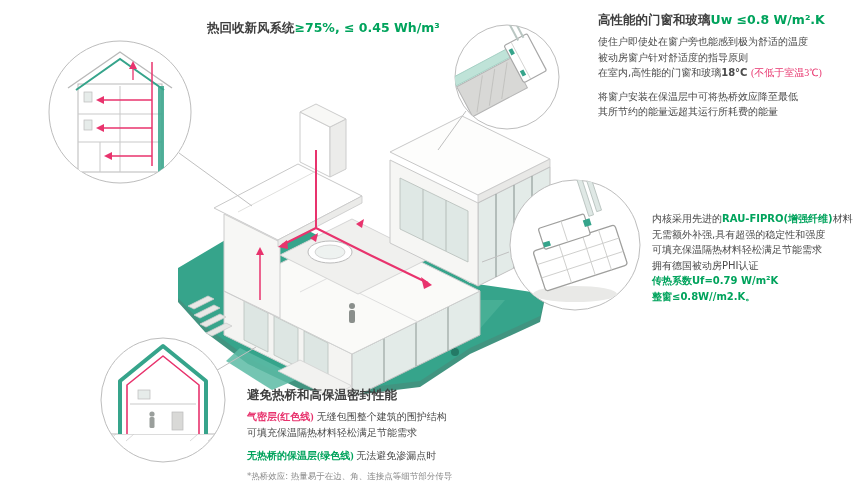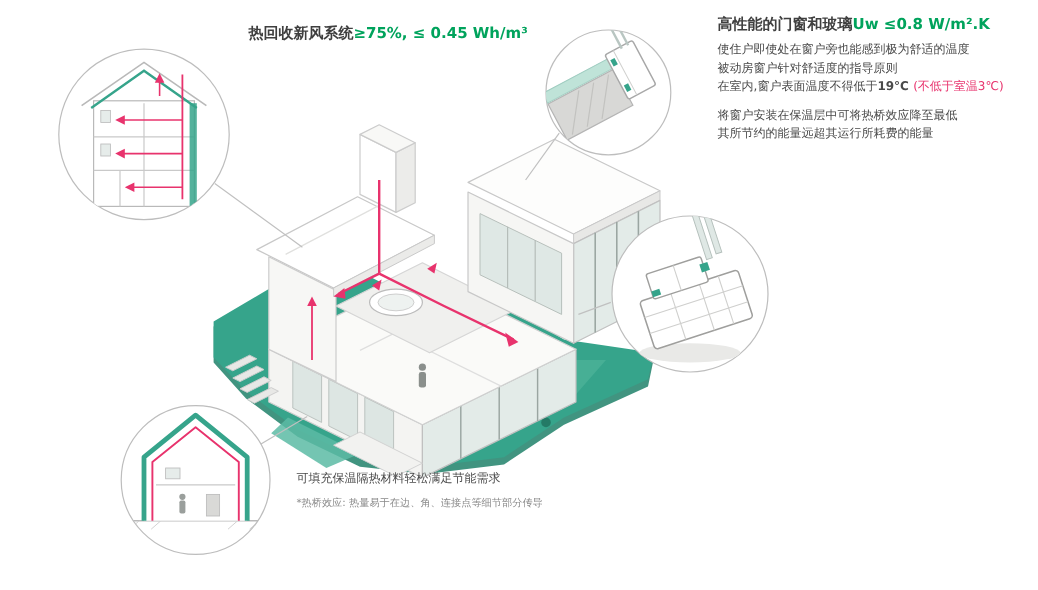--- a/index.html
+++ b/index.html
@@ -6,21 +6,21 @@
   body{
     width:865px;height:492px;position:relative;overflow:hidden;
     background:#ffffff;
     font-family:"DejaVu Sans","Liberation Sans",sans-serif;
   }
   .stage{position:absolute;left:0;top:0;width:865px;height:492px;border-radius:12px;}
   svg{position:absolute;left:0;top:0;}
   .txt-block{position:absolute;z-index:5;}
   .title{font-size:12.5px;font-weight:bold;color:#3f3f3f;white-space:nowrap;letter-spacing:0;}
   .green{color:#00a35c;}
-  .redtx{color:#e8336d;}
+  .redtx{color:#e8336d;font-family:Liberation Serif, serif;}
   .bold{font-weight:bold;}
   .body{font-size:10px;color:#4a4a4a;line-height:1.55;margin-top:5px;}
   .body p{margin:0;}
   .para-gap{margin-top:8px !important;font-family:Liberation Serif, serif;}
   .greenline{color:#00a35c;font-weight:bold;}
   .footnote{font-size:8.5px;color:#8a8a8a;margin-top:6px;}
   .profile-block .body{margin-top:0;}
 </style>
 </head>
 <body>
@@ -221,27 +221,40 @@
   </div>
 </div>
 
 <div class="txt-block" style="left:598px;top:12px;width:276px;">
   <div class="title">
     <span>高性能的门窗和玻璃</span><span class="green">Uw ≤0.8 W/m².K</span>
   </div>
   <div class="body">
     <p>使住户即使处在窗户旁也能感到极为舒适的温度</p>
     <p>被动房窗户针对舒适度的指导原则</p>
-    <p><span>在室内,窗户表面温度不得低于</span><span class="bold">19°C </span><span class="redtx">(不低于室温3℃)</span></p>
+    <p><span>在室内,高性能的门窗和玻璃</span><span class="bold">18°C </span><span class="redtx">(不低于室温3℃)</span></p>
     <p class="para-gap">将窗户安装在保温层中可将热桥效应降至最低</p>
     <p>其所节约的能量远超其运行所耗费的能量</p>
   </div>
 </div>
 
+<div class="txt-block profile-block" style="left:652px;top:211px;width:213px;">
+  <div class="body">
+    <p><span>内核采用先进的</span><span class="greenline">RAU-FIPRO(增强纤维)</span><span>材料</span></p>
+    <p>无需额外补强,具有超强的稳定性和强度</p>
+    <p>可填充保温隔热材料轻松满足节能需求</p>
+    <p>拥有德国被动房PHI认证</p>
+    <p class="greenline">传热系数Uf=0.79 W/m²K</p>
+    <p class="greenline">整窗≤0.8W//m2.K。</p>
+  </div>
+</div>
 
 <div class="txt-block" style="left:247px;top:387px;width:310px;">
-  <div class="body">
+  <div class="title">避免热桥和高保温密封性能</div>
+  <div class="body">
+    <p><span class="redtx bold">气密层(红色线)</span><span> 无缝包围整个建筑的围护结构</span></p>
     <p>可填充保温隔热材料轻松满足节能需求</p>
+    <p class="para-gap"><span class="greenline">无热桥的保温层(绿色线)</span><span> 无法避免渗漏点时</span></p>
     <div class="footnote">*热桥效应: 热量易于在边、角、连接点等细节部分传导</div>
   </div>
 </div>
 
 </div>
 
 </body></html>

